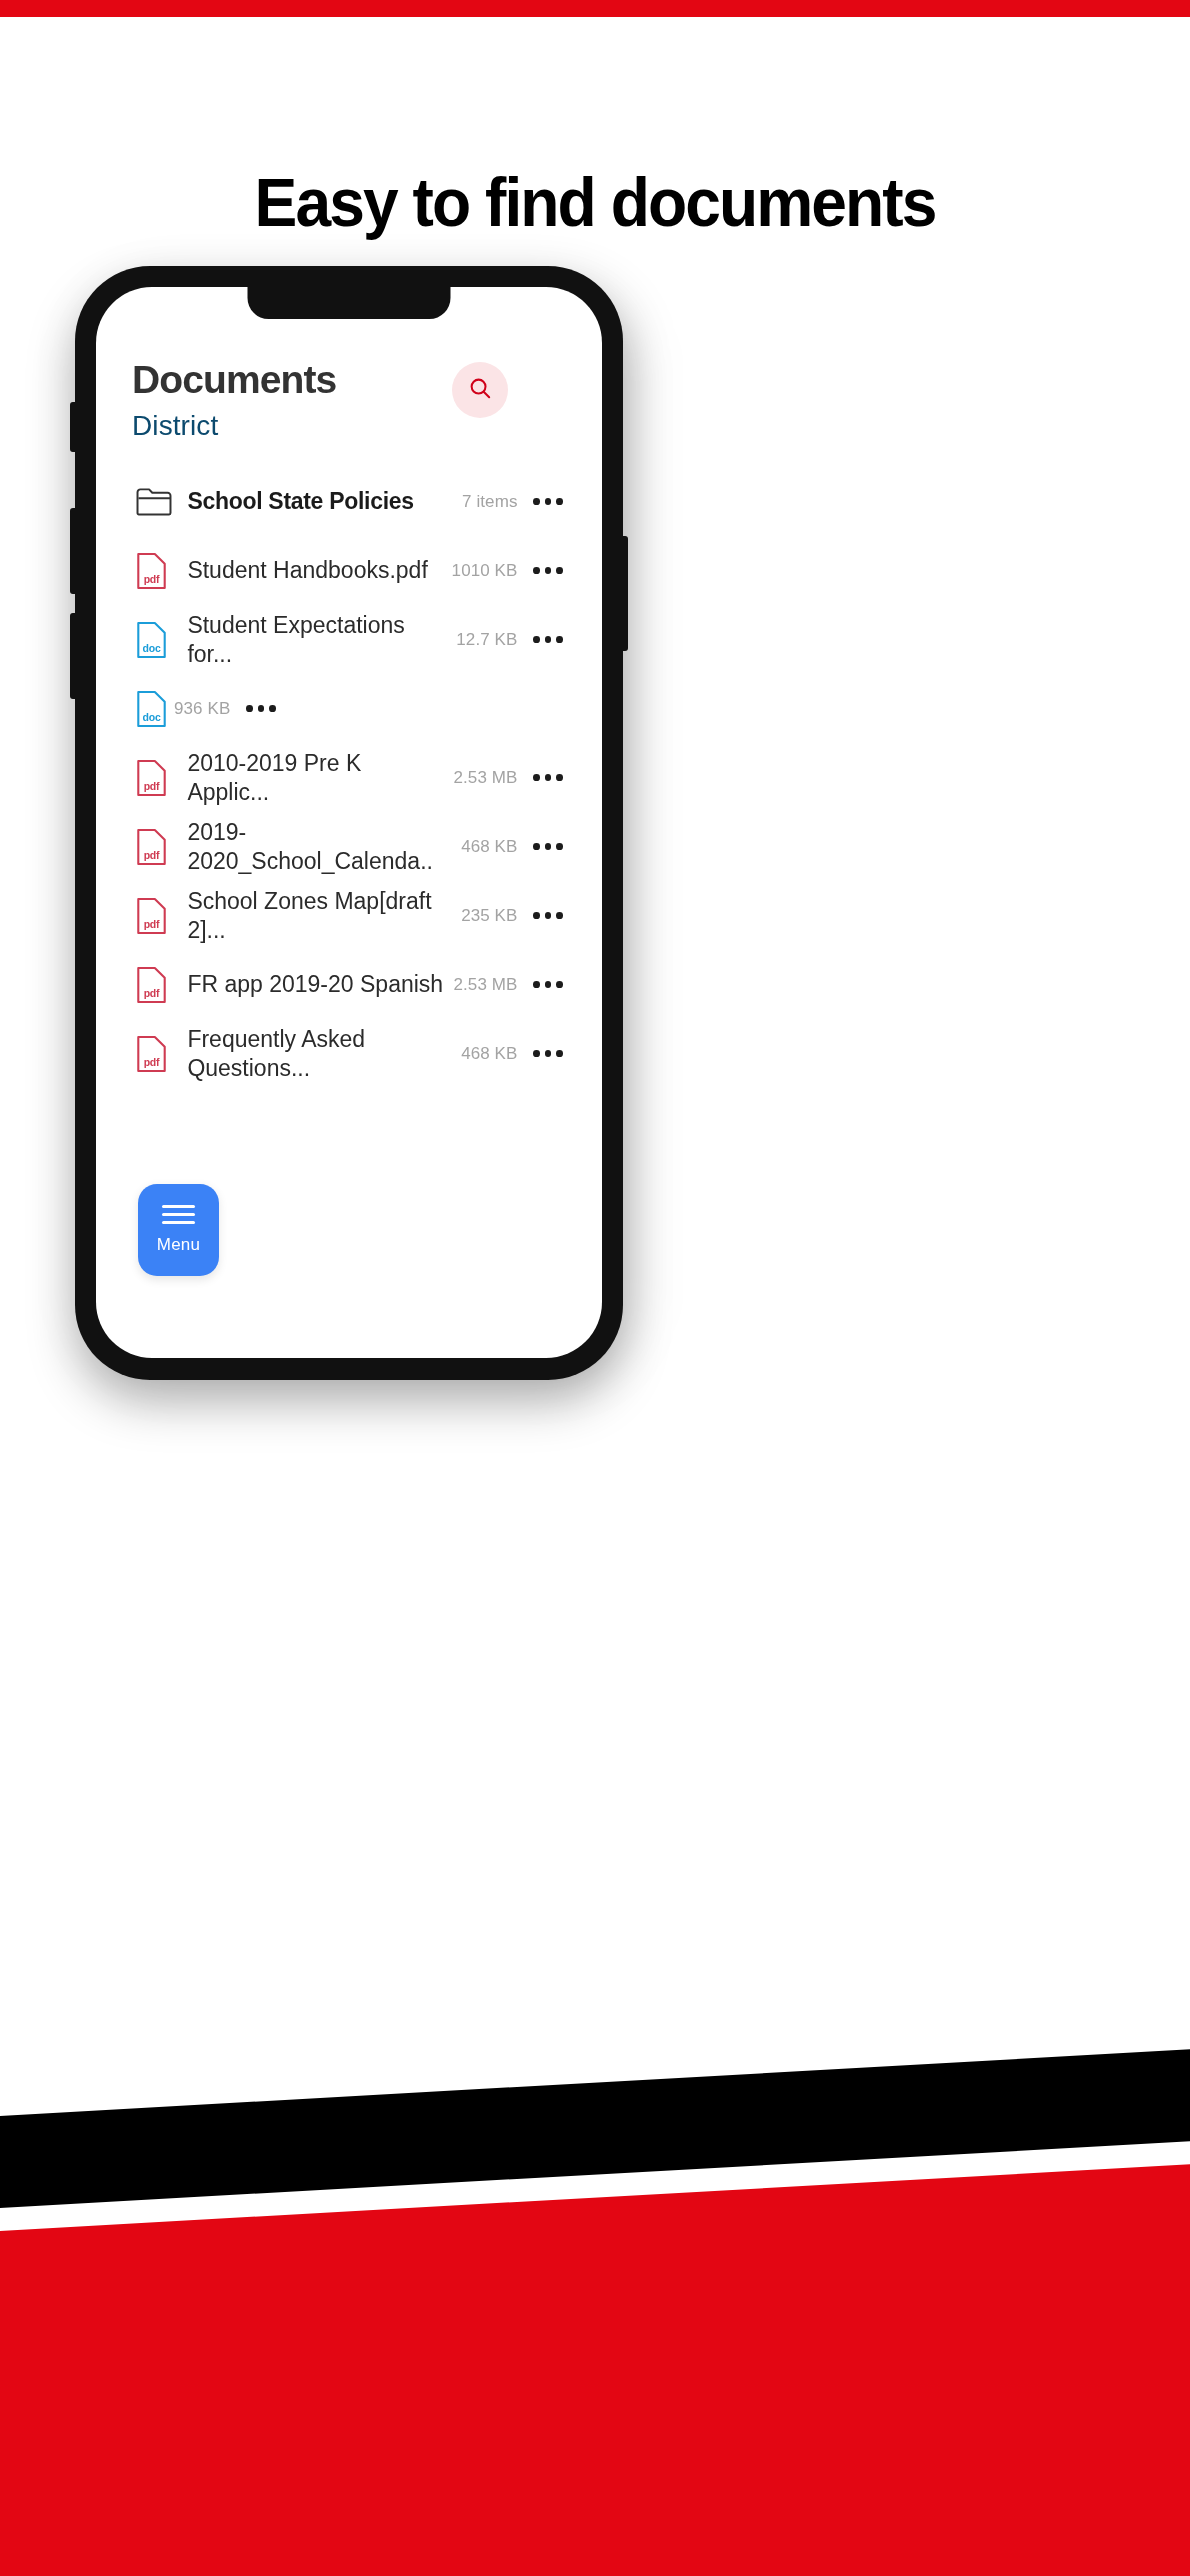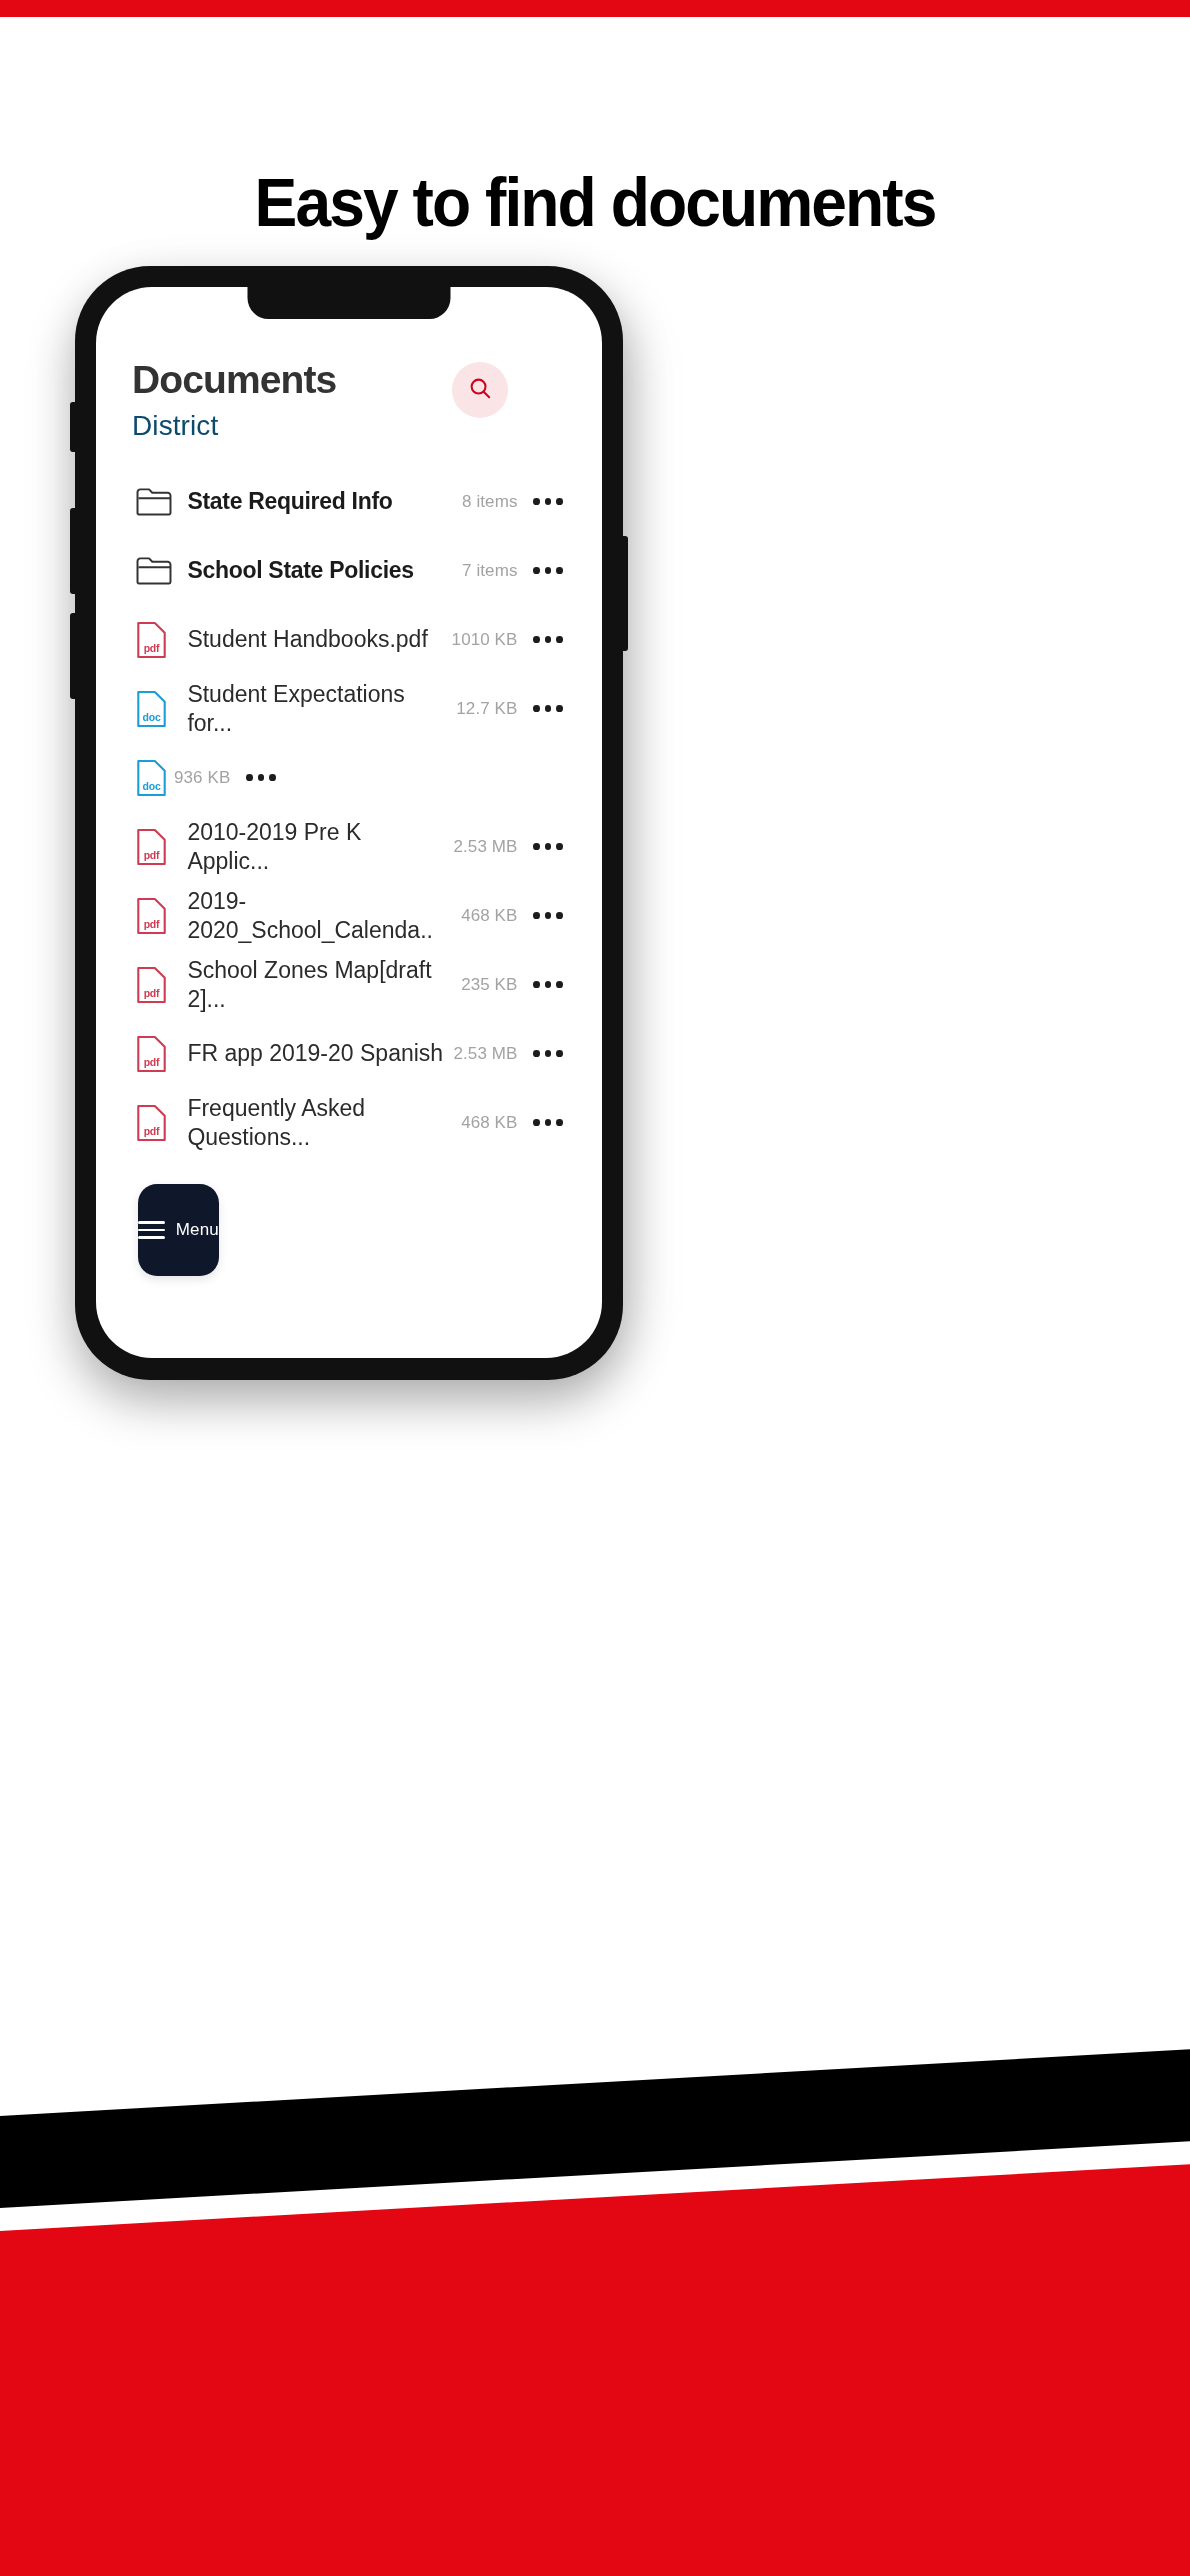--- a/index.html
+++ b/index.html
@@ -234,24 +234,24 @@
     letter-spacing: -0.2px;
   }
   .ftype.pdf .lbl { color: #cf3b52; }
   .ftype.doc .lbl { color: #1b9dd9; }
 
   
   .menu-fab {
     position: absolute;
     left: 42px; bottom: 82px;
     width: 81px; height: 92px;
-    background: #0f172a;
+    background: #3b82f6;
     border-radius: 19px;
     display: flex;
-    flex-direction: row;
+    flex-direction: column;
     align-items: center;
     justify-content: center;
     gap: 11px;
     border: none;
     cursor: pointer;
     box-shadow: 0 3.8px 9.6px rgba(0,0,0,0.10);
   }
   .burger { width: 33px; display: flex; flex-direction: column; gap: 4.8px; }
   .burger span { display: block; height: 2.9px; background: #ffffff; border-radius: 1.9px; }
   .menu-label {
@@ -302,35 +302,20 @@
       </div>
 
       <div class="file-list" id="file-list">
           <div class="row folder">
             <div class="row-icon">
               <svg width="36" height="29" viewBox="0 0 38 30" fill="none">
                 <path d="M1.6 5.2a3 3 0 0 1 3-3h9.2l3.4 3.6h16.2a3 3 0 0 1 3 3v18.4a1.4 1.4 0 0 1-1.4 1.4H3a1.4 1.4 0 0 1-1.4-1.4z" stroke="#333" stroke-width="2.1" stroke-linejoin="round"></path>
                 <line x1="2.6" y1="11.6" x2="36.2" y2="11.6" stroke="#333" stroke-width="2"></line>
               </svg>
             </div>
-            <div class="row-name">State Required Info</div>
-            <div class="row-meta">8 items</div>
-            <div class="row-more">
-              <i></i>
-              <i></i>
-              <i></i>
-            </div>
-          </div>
-          <div class="row folder">
-            <div class="row-icon">
-              <svg width="36" height="29" viewBox="0 0 38 30" fill="none">
-                <path d="M1.6 5.2a3 3 0 0 1 3-3h9.2l3.4 3.6h16.2a3 3 0 0 1 3 3v18.4a1.4 1.4 0 0 1-1.4 1.4H3a1.4 1.4 0 0 1-1.4-1.4z" stroke="#333" stroke-width="2.1" stroke-linejoin="round"></path>
-                <line x1="2.6" y1="11.6" x2="36.2" y2="11.6" stroke="#333" stroke-width="2"></line>
-              </svg>
-            </div>
             <div class="row-name">School State Policies</div>
             <div class="row-meta">7 items</div>
             <div class="row-more">
               <i></i>
               <i></i>
               <i></i>
             </div>
           </div>
           <div class="row">
             <div class="row-icon">

